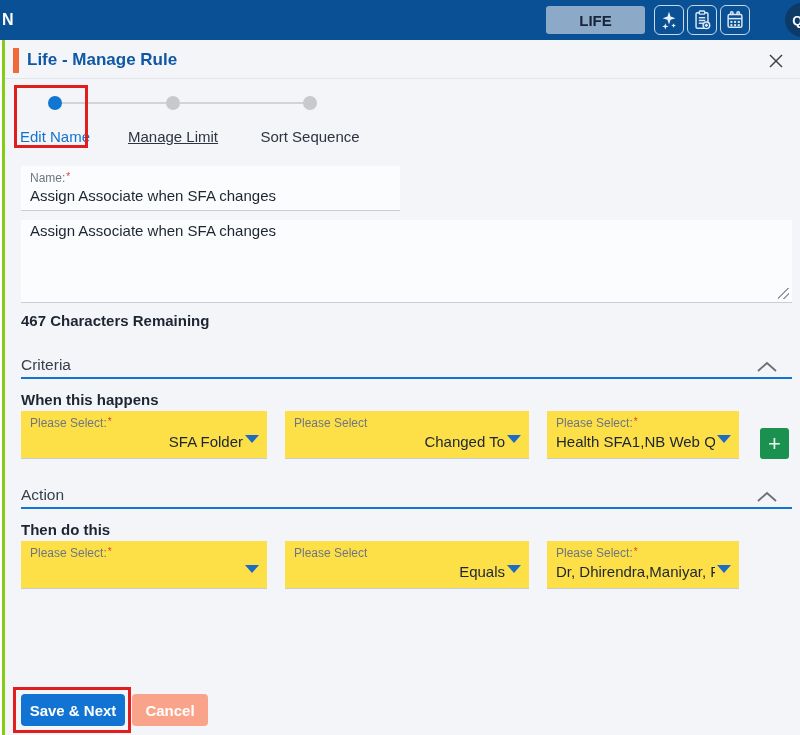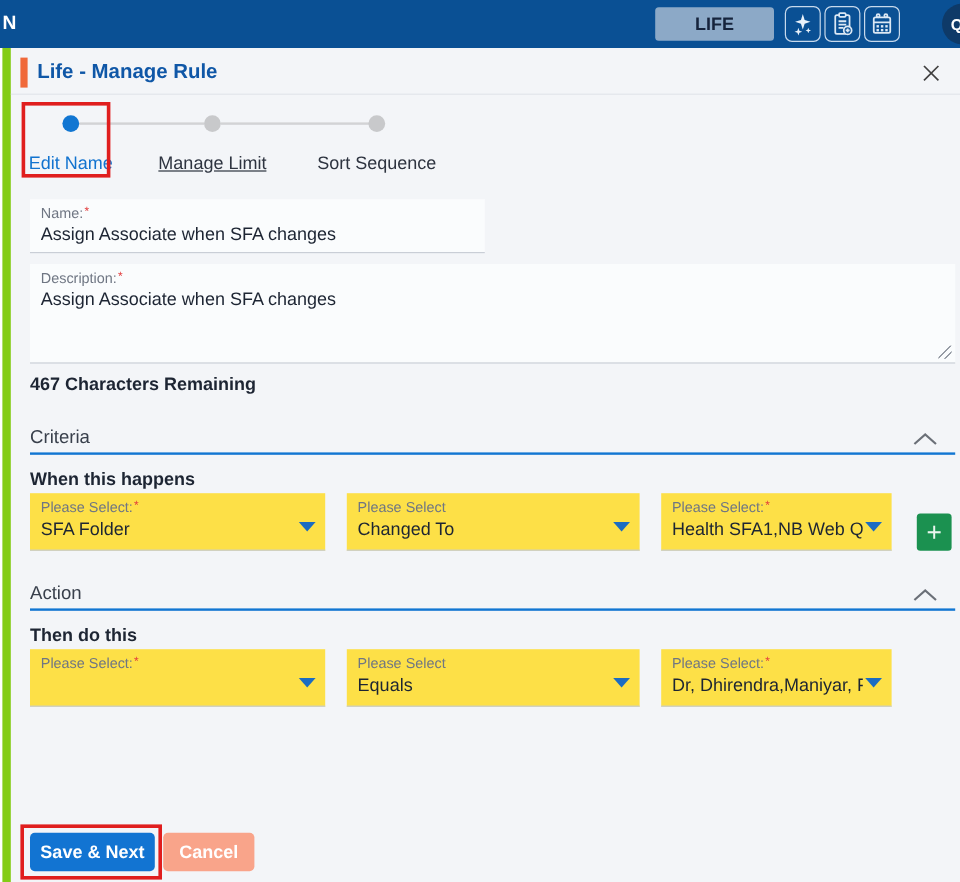--- a/index.html
+++ b/index.html
@@ -10,21 +10,21 @@
   .topbar { position:absolute; left:0; top:0; width:800px; height:40px; background:#0a5094; }
   .brand-n { position:absolute; left:2px; top:0; height:40px; line-height:40px; color:#ffffff; font-weight:bold; font-size:16px; }
   .life-btn { position:absolute; left:546px; top:6px; width:99px; height:28px; background:#8ca9c7; border:0; border-radius:3px;
               font-family:"Liberation Sans", sans-serif; font-size:15px; font-weight:bold; color:#16243c; cursor:pointer; }
   .icon-btn { position:absolute; top:5px; width:30px; height:30px; border:1.5px solid #c7d9ec; border-radius:6px;
               display:flex; align-items:center; justify-content:center; cursor:pointer; background:transparent; }
   .avatar { position:absolute; left:753px; top:3px; width:34px; height:34px; border-radius:50%; background:#0e3a68;
             color:#ffffff; font-size:13px; font-weight:bold; display:flex; align-items:center; justify-content:center; cursor:pointer;margin-left:32px; }
 
   
-  .modal { position:absolute; left:2px; top:40px; width:798px; height:695px; background:#f3f5f8; border-left:7px solid #84cc16; }
+  .modal { position:absolute; left:2px; top:40px; width:798px; height:695px; background:#f3f5f8; border-left:3px solid #84cc16; }
   .orange-bar { position:absolute; left:8px; top:8px; width:6px; height:25px; background:#f0693a; }
   .modal-title { position:absolute; left:22px; top:10px; font-size:17px; font-weight:bold; color:#0f57a7; }
   .close-btn { position:absolute; right:12px; top:9px; width:24px; height:24px; background:transparent; border:0; cursor:pointer;
                display:flex; align-items:center; justify-content:center; }
   .header-divider { position:absolute; left:0; top:38px; width:798px; height:1px; background:#e2e5ea; }
 
   
   .step-line { position:absolute; height:2px; background:#d2d3d5; }
   .step-dot { position:absolute; width:14px; height:14px; border-radius:50%; cursor:pointer; }
   .dot-active { background:#1176d2; }
@@ -46,21 +46,21 @@
 
   
   .section-title { position:absolute; left:16px; font-size:15.5px; color:#39404c; cursor:pointer; }
   .section-chevron { position:absolute; left:751px; cursor:pointer; }
   .section-line { position:absolute; left:16px; width:771px; height:2px; background:#1176d2; }
   .lead { position:absolute; left:16px; font-size:15px; font-weight:bold; color:#1d2533; }
 
   
   .dd { position:absolute; height:48px; background:#fde047; border-bottom:1px solid #c6ccd4; cursor:pointer; }
   .dd-label { font-size:12px; color:#6f7683; padding:5px 9px 0; white-space:nowrap; }
-  .dd-value { font-size:15px; color:#1d2533; margin:3px 24px 0 9px; white-space:nowrap; overflow:hidden; }
+  .dd-value { font-size:15px; color:#1d2533; margin:3px 24px 0 9px; white-space:nowrap; overflow:hidden;text-align:right; }
   .dd-arrow { position:absolute; right:8px; bottom:15px; width:0; height:0;
               border-left:7px solid transparent; border-right:7px solid transparent; border-top:8px solid #1b6cc2; }
   .add-btn { position:absolute; left:755px; width:29px; height:31px; background:#1b9150; border:0; border-radius:3px;
              color:#eaf6ee; font-size:22px; font-weight:300; line-height:26px; cursor:pointer; }
 
   
   .btn { position:absolute; height:32px; border:0; border-radius:4px; font-family:"Liberation Sans", sans-serif;
          font-size:15px; font-weight:bold; color:#ffffff; cursor:pointer; }
   .btn-save { left:16px; top:654px; width:104px; background:#1274d2; }
   .btn-cancel { left:127px; top:654px; width:76px; background:#f9a48a; }
@@ -135,21 +135,20 @@
     <div class="step-label" style="left:113px; top:88px; width:110px;text-decoration:underline;">Manage Limit</div>
     <div class="step-label" style="left:247px; top:88px; width:116px;">Sort Sequence</div>
     <div class="annotation" style="left:9px; top:45px; width:74px; height:63px;"></div>
 
     <div class="field" style="left:16px; top:126px; width:379px;">
       <div class="field-label"><span>Name:</span><span class="req">*</span></div>
       <input class="field-input" type="text" value="Assign Associate when SFA changes" style="">
     </div>
 
     <div class="field" style="left:16px; top:180px; width:771px; height:83px;">
-      <div class="field-label"><span>Description:</span><span class="req">*</span></div>
       <textarea class="field-input" style="">Assign Associate when SFA changes</textarea>
       <span class="resize-grip"></span>
     </div>
 
     <div class="chars" style="top:272px;">467 Characters Remaining</div>
 
     <div class="section-title" style="top:316px;">Criteria</div>
     <span class="section-chevron" style="top:319px;">
       <svg width="22" height="12" viewBox="0 0 22 12">
         <polyline points="2,10 11,2 20,10" stroke="#6b7078" stroke-width="1.8" fill="none"></polyline>

